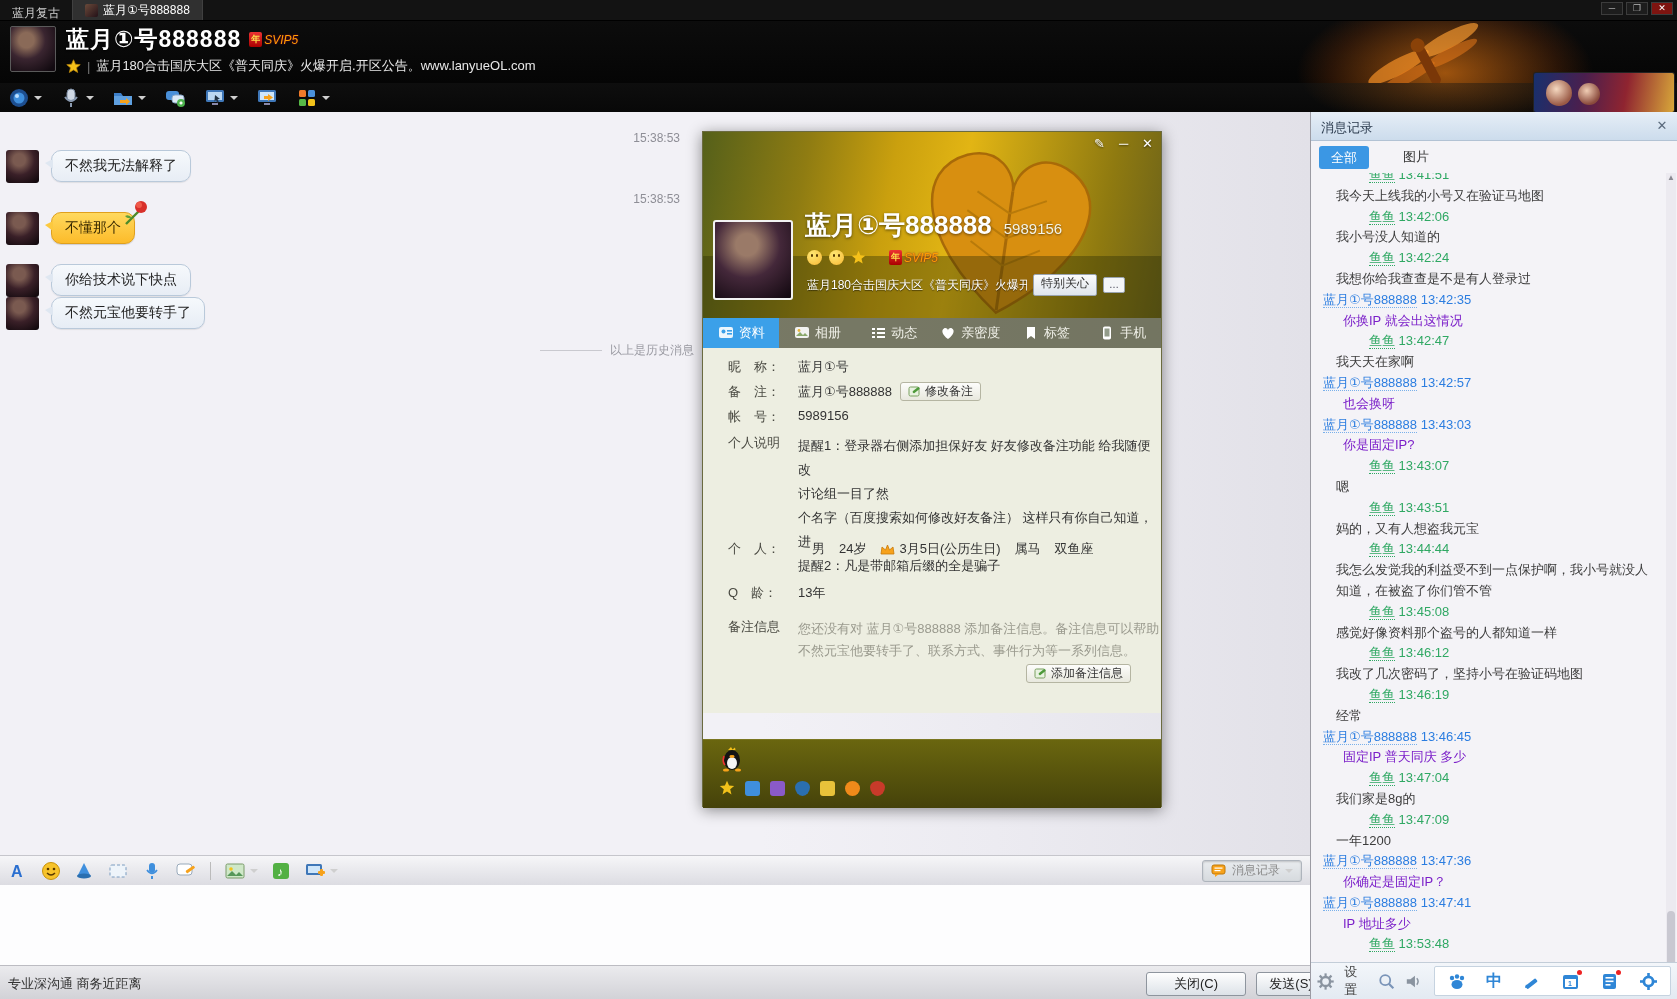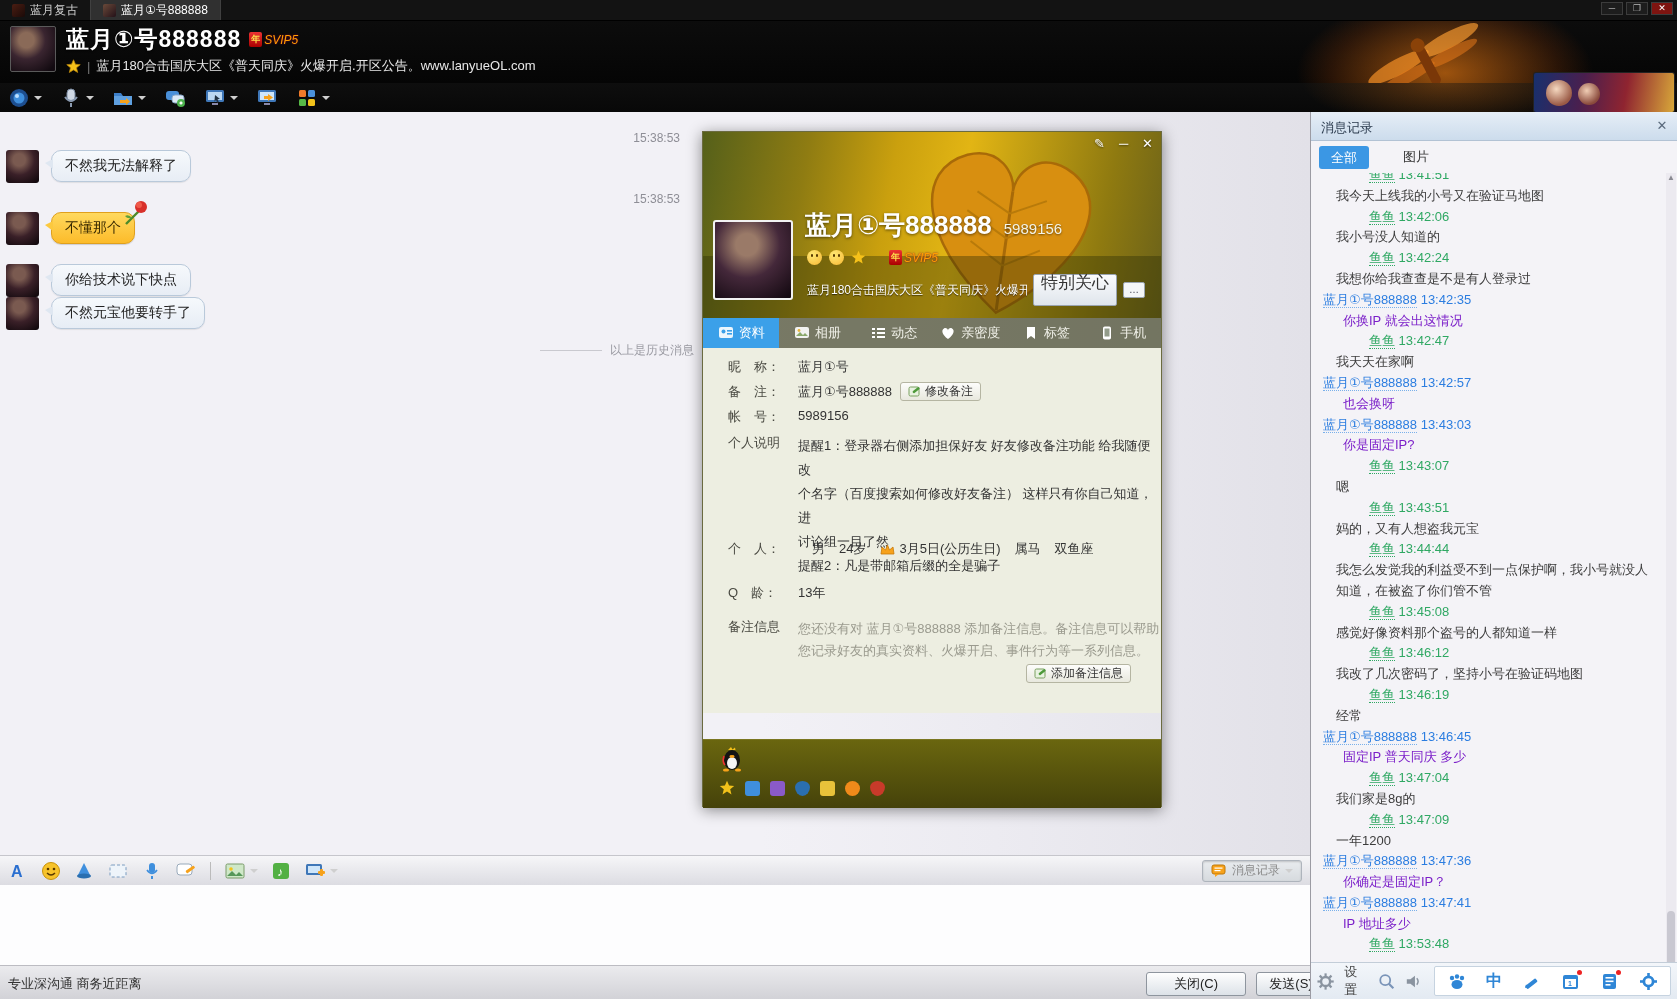--- a/index.html
+++ b/index.html
@@ -2,21 +2,21 @@
 <html><head>
 <meta charset="utf-8">
 <style>
   html,body{margin:0;padding:0;background:#333;}
   *{box-sizing:border-box;font-family:"Liberation Sans","DejaVu Sans",sans-serif;}
   #app{position:relative;width:1677px;height:999px;overflow:hidden;background:#f1f0f5;}
 
   
   .tabbar{position:absolute;left:0;top:0;width:1677px;height:21px;background:#131313;border-bottom:1px solid #000;display:flex;align-items:stretch;z-index:5;}
   .tab{display:flex;align-items:center;gap:5px;padding:0 12px;font-size:12px;color:#cfcfcf;cursor:default;}
-  .tab.inactive{background:#131313;}
+  .tab.inactive{background:#131313;flex-direction:column;}
   .tab.active{background:#303030;color:#fff;border-left:1px solid #404040;border-right:1px solid #404040;}
   .tab .favicon{width:13px;height:13px;border-radius:2px;background:linear-gradient(135deg,#4b1d12,#1a0a08);}
   .tab .favicon.av2{background:linear-gradient(135deg,#6a4a3a,#241118);}
   .wincontrols{position:absolute;right:4px;top:2px;display:flex;gap:3px;}
   .winbtn{width:22px;height:13px;border:1px solid #3c3c3c;background:#1d1d1d;color:#bbb;font-size:9px;line-height:11px;text-align:center;cursor:pointer;}
   .winbtn.close{background:#7e1410;color:#fff;}
 
   .header{position:absolute;left:0;top:21px;width:1677px;height:62px;z-index:4;
     background:
       radial-gradient(190px 100px at 1445px 52px, rgba(238,124,18,.65), rgba(130,55,8,.28) 60%, rgba(0,0,0,0) 78%),
@@ -122,21 +122,21 @@
     background:radial-gradient(circle at 42% 30%,#9a7a68 0 16%,#44283a 48%,#150a12 95%);}
   .card-name-row{position:absolute;left:102px;top:76px;display:flex;align-items:baseline;gap:12px;z-index:3;}
   .card-name{color:#fff;font-size:26px;font-weight:bold;text-shadow:0 1px 3px rgba(0,0,0,.55);}
   .card-qq{color:#f4f4e8;font-size:15px;text-shadow:0 1px 2px rgba(0,0,0,.5);}
   .card-badges{position:absolute;left:104px;top:118px;display:flex;align-items:center;gap:7px;z-index:3;}
   .smiley{width:15px;height:15px;border-radius:50%;background:radial-gradient(circle at 35% 30%,#ffe873,#f7b733);position:relative;}
   .smiley:before,.smiley:after{content:"";position:absolute;top:4px;width:2px;height:3px;background:#5a3a00;border-radius:1px;}
   .smiley:before{left:4px;} .smiley:after{right:4px;}
   .card-sig-row{position:absolute;left:104px;top:142px;width:348px;display:flex;align-items:center;gap:6px;z-index:3;}
   .card-sig{color:#fff;font-size:12px;white-space:nowrap;overflow:hidden;max-width:220px;text-shadow:0 1px 1px rgba(0,0,0,.6);}
-  .care-btn{height:32px;padding:0 7px;font-size:17px;color:#333;line-height:16px;background:linear-gradient(#fbfcfd,#dfe5ec);border:1px solid #9aa4b0;border-radius:2px;cursor:pointer;white-space:nowrap;}
+  .care-btn{height:22px;padding:0 7px;font-size:12px;color:#333;line-height:16px;background:linear-gradient(#fbfcfd,#dfe5ec);border:1px solid #9aa4b0;border-radius:2px;cursor:pointer;white-space:nowrap;}
   .dots-btn{width:22px;height:16px;background:#f4f6f8;border:1px solid #9aa4b0;border-radius:2px;color:#445;font-size:10px;line-height:13px;text-align:center;cursor:pointer;}
   .card-tabs{position:absolute;left:0;top:186px;width:100%;height:30px;background:rgba(44,46,12,.62);display:flex;z-index:3;}
   .ctab{flex:1;display:flex;align-items:center;justify-content:center;gap:5px;color:#f0f0e8;font-size:13px;cursor:pointer;}
   .ctab.active{background:#3ba0e9;color:#fff;}
   .card-body{position:absolute;left:0;top:216px;width:100%;height:365px;background:#edeee1;}
   .frow{position:absolute;left:25px;display:flex;font-size:13px;color:#333;}
   .flabel{width:70px;flex:none;color:#4a4a42;}
   .fval{color:#333;}
   .mini-btn{display:inline-flex;align-items:center;gap:4px;height:19px;padding:0 7px;margin-left:8px;font-size:12px;color:#333;
     background:linear-gradient(#fdfdfb,#e8e8de);border:1px solid #b5b5a2;border-radius:3px;cursor:pointer;}
@@ -590,22 +590,22 @@
         </span>
       </div>
       <div class="frow" style="top:60px;">
         <span class="flabel">帐　号：</span>
         <span class="fval">5989156</span>
       </div>
       <div class="frow" style="top:86px;">
         <span class="flabel">个人说明</span>
         <span class="fval desc-lines">
           <div>提醒1：登录器右侧添加担保好友 好友修改备注功能 给我随便改</div>
+          <div>讨论组一目了然</div>
           <div>个名字（百度搜索如何修改好友备注） 这样只有你自己知道，进</div>
-          <div>讨论组一目了然</div>
           <div>提醒2：凡是带邮箱后缀的全是骗子</div>
         </span>
       </div>
       <div class="frow pers" style="top:192px;align-items:center;">
         <span class="flabel">个　人：</span>
         <span>男</span>
         <span>24岁</span>
         <svg width="15" height="13" viewBox="0 0 15 13" style="margin-right:4px;">
             <path d="M1 11 L2 4 L5.5 7 L7.5 2 L9.5 7 L13 4 L14 11 Z" fill="#f7a21b" stroke="#c87808" stroke-width=".8"></path>
           </svg>
@@ -614,21 +614,21 @@
         <span>双鱼座</span>
       </div>
       <div class="frow" style="top:236px;">
         <span class="flabel">Q　龄：</span>
         <span class="fval">13年</span>
       </div>
       <div class="frow" style="top:270px;">
         <span class="flabel">备注信息</span>
         <span class="fval note-lines">
           <div>您还没有对 蓝月①号888888 添加备注信息。备注信息可以帮助</div>
-          <div>您记录好友的真实资料、火爆开启、事件行为等一系列信息。</div>
+          <div>不然元宝他要转手了、联系方式、事件行为等一系列信息。</div>
         </span>
       </div>
       <span class="mini-btn addnote">
         <svg width="13" height="13" viewBox="0 0 13 13">
             <rect x="1" y="2" width="10" height="9" rx="1.5" fill="#e8f2e0" stroke="#7aa060"></rect>
             <rect x="4" y="4" width="8" height="2.4" rx="1" transform="rotate(-38 8 5)" fill="#4d9a3a"></rect>
           </svg>
         <span>添加备注信息</span>
       </span>
     </div>

